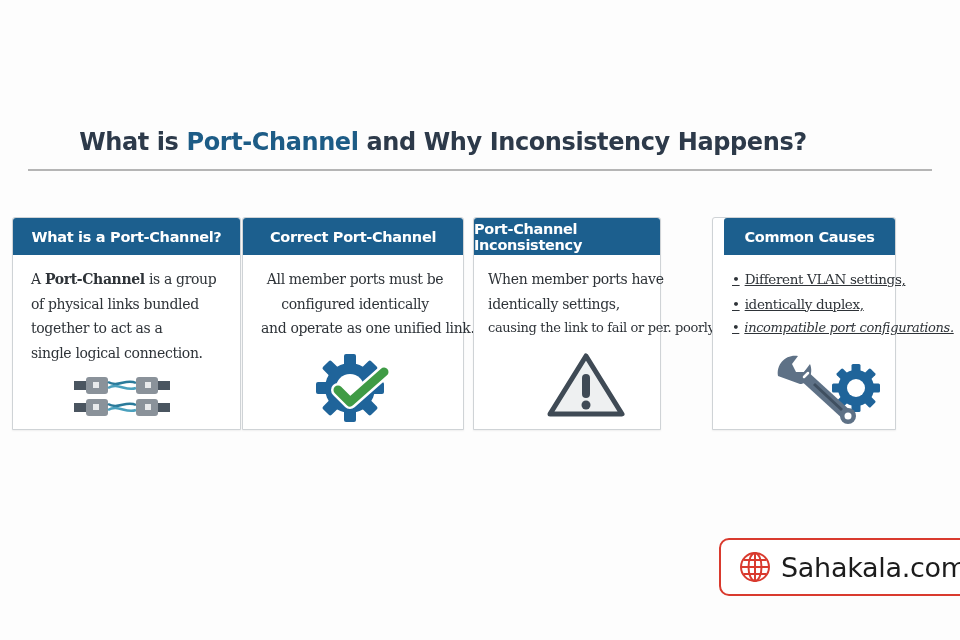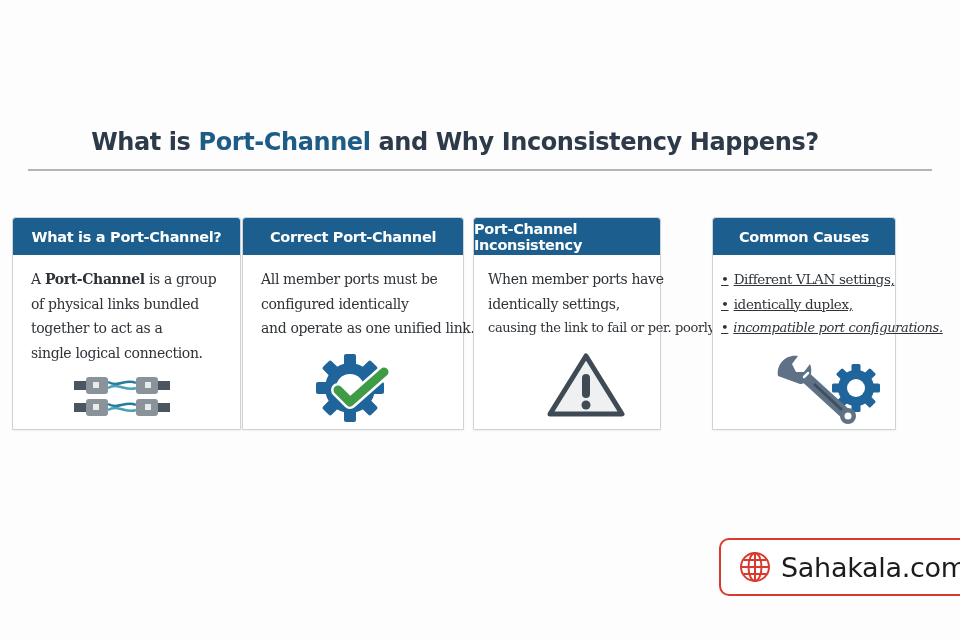--- a/index.html
+++ b/index.html
@@ -1,20 +1,20 @@
 <!DOCTYPE html>
 <html><head>
 <meta charset="utf-8">
 <style>
   * { box-sizing: border-box; margin: 0; padding: 0; }
   html, body { width: 960px; height: 640px; background: #fdfdfd; overflow: hidden; }
   body { position: relative; font-family: "Liberation Sans", "DejaVu Sans", sans-serif; color: #2b3440; }
 
   .title {
-    position: absolute; left: 12px; top: 128px; width: 876px; text-align: center;
+    position: absolute; left: 0; top: 128px; width: 876px; text-align: center;
     font-family: "DejaVu Sans", sans-serif; font-size: 24px; font-weight: bold;
     color: #2d3a4a; letter-spacing: -0.4px; padding-left: 10px;
   }
   .title .accent { color: #1d5c86; }
   .divider {
     position: absolute; left: 28px; top: 169px; width: 904px; height: 2px;
     background: #b5b5b5;
   }
 
   .card {
@@ -85,21 +85,21 @@
     <rect x="12" y="23" width="22" height="17" rx="3" fill="#8a929a"></rect>
     <rect x="19" y="28" width="6" height="6" fill="#e8eaec"></rect>
     <path d="M34 28 C44 34, 52 24, 62 29" stroke="#2a7a9a" stroke-width="2.5" fill="none"></path>
     <path d="M34 34 C44 28, 52 38, 62 34" stroke="#4aa0bd" stroke-width="2.5" fill="none"></path>
     <rect x="62" y="23" width="22" height="17" rx="3" fill="#8a929a"></rect>
     <rect x="71" y="28" width="6" height="6" fill="#e8eaec"></rect>
     <rect x="84" y="27" width="12" height="9" fill="#4a5560"></rect>
   </g>
 </svg>
 
-<div class="card" style="left:242px; width:222px;">
+<div class="card" style="left:242px; width:222px;text-align:center;">
   <div class="card-header">Correct Port-Channel</div>
   <div class="card-body">
     <span class="line">All member ports must be</span>
     <span class="line">configured identically</span>
     <span class="line">and operate as one unified link.</span>
   </div>
 </div>
 <svg class="icon" style="left:314px; top:352px;" width="80" height="72" viewBox="0 0 80 72">
   <g transform="translate(36,36)">
     <g fill="#1f649a">
@@ -126,21 +126,21 @@
     <span class="line">identically settings,</span>
     <span class="line" style="font-size:13px;">causing the link to fail or per. poorly.</span>
   </div>
 </div>
 <svg class="icon" style="left:546px; top:352px;" width="80" height="66" viewBox="0 0 80 66">
   <path d="M40 4 L76 62 L4 62 Z" fill="#eef0f1" stroke="#3f4a55" stroke-width="5" stroke-linejoin="round"></path>
   <rect x="36" y="22" width="8" height="24" rx="4" fill="#3f4a55"></rect>
   <circle cx="40" cy="53" r="4.5" fill="#3f4a55"></circle>
 </svg>
 
-<div class="card" style="left:712px; width:184px;">
+<div class="card" style="left:712px; width:184px;padding-left:11px;">
   <div class="card-header">Common Causes</div>
   <div class="card-body list">
     <span class="line">Different VLAN settings,</span>
     <span class="line">identically duplex,</span>
     <span class="line italic" style="font-size:13px;">incompatible port configurations.</span>
   </div>
 </div>
 <svg class="icon" style="left:774px; top:350px;" width="108" height="76" viewBox="0 0 108 76">
 
   <g transform="translate(82,38)" fill="#1f649a">

